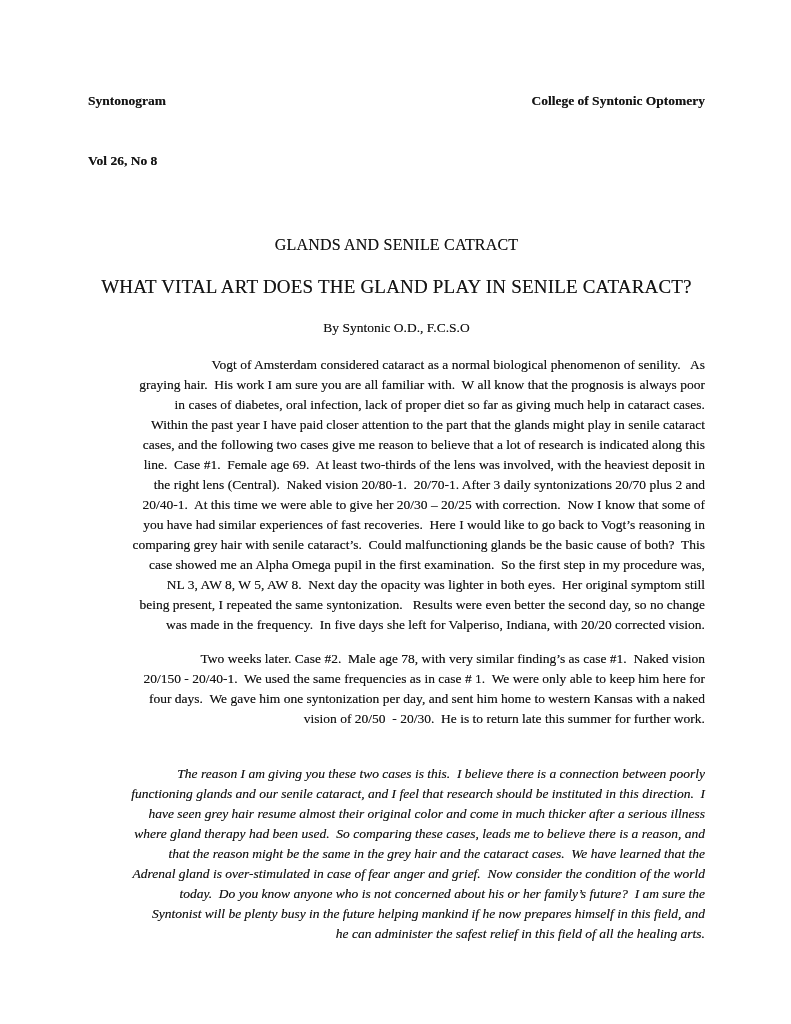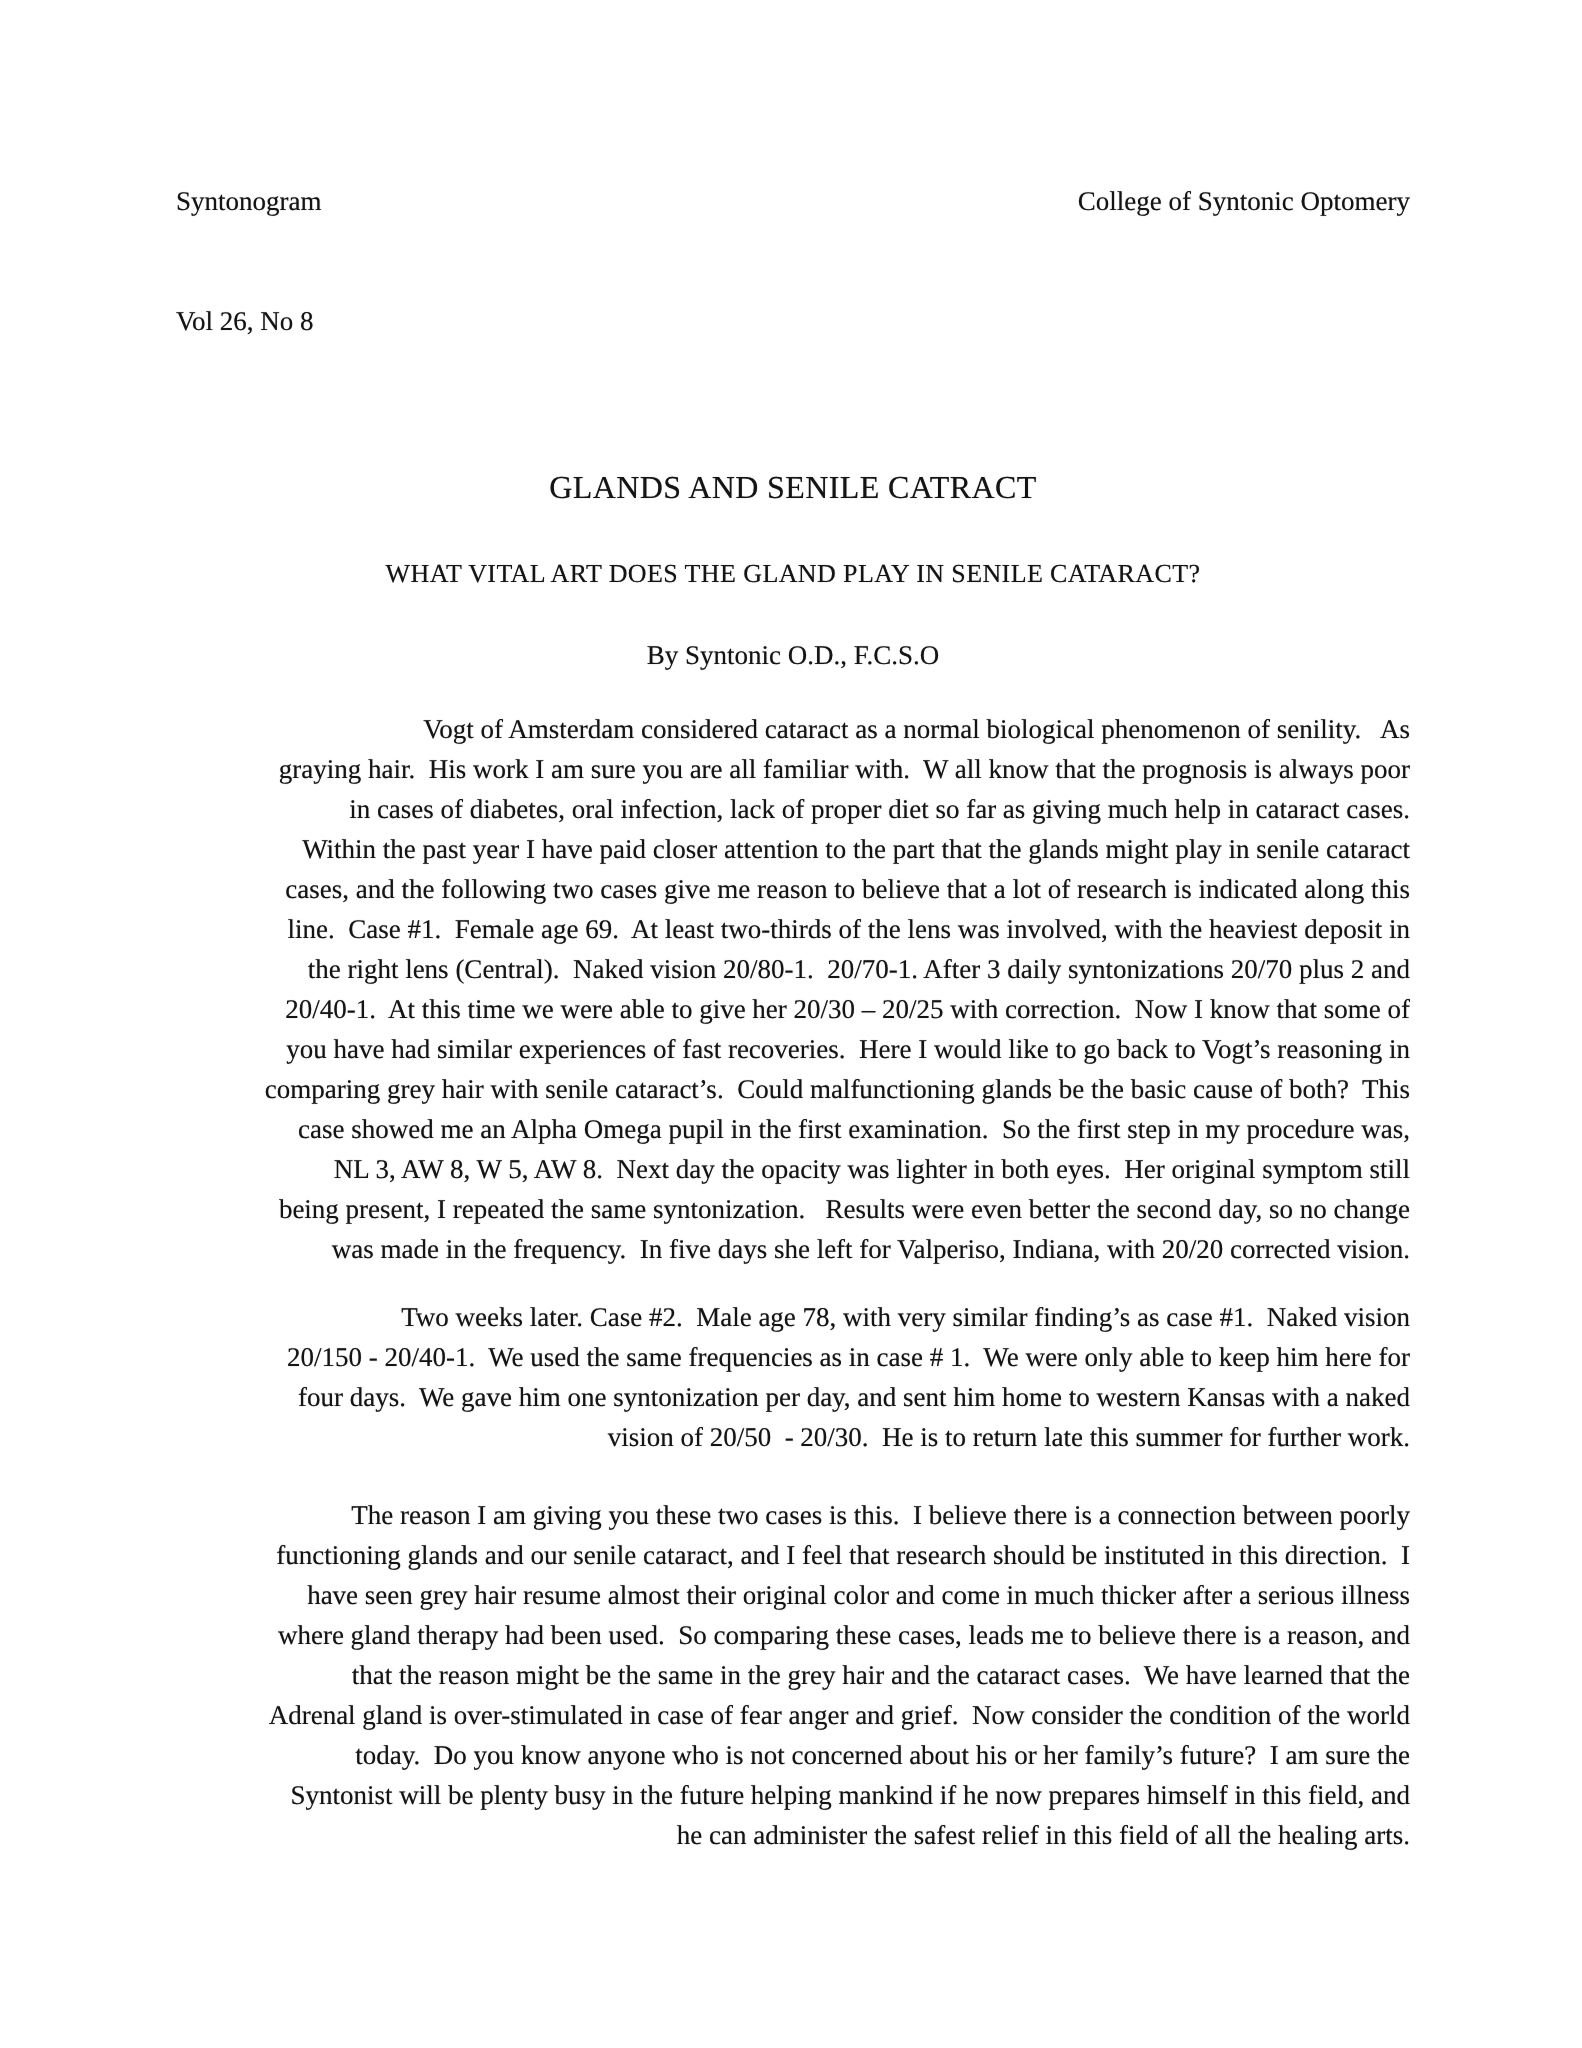--- a/index.html
+++ b/index.html
@@ -21,48 +21,49 @@
     text-shadow: 0 0 0.45px rgba(20,20,20,0.55);
     overflow: hidden;
   }
   .masthead {
     display: flex;
     justify-content: space-between;
     align-items: flex-start;
   }
   .masthead-left, .masthead-right {
     white-space: pre;
+    font-weight: bold;
   }
   .article-title {
     margin: 24px 0 0 0;
     font-size: 16px;
     font-weight: 400;
     text-align: center;
     letter-spacing: 0.2px;
   }
   .article-subtitle {
     margin: 22px 0 0 0;
-    font-size: 13px;
+    font-size: 19px;
     font-weight: 400;
     text-align: center;
     letter-spacing: 0.2px;
   }
   .byline {
     margin-top: 21px;
     text-align: center;
   }
   .body-para {
     margin: 0;
     white-space: pre;
     text-indent: 46px;
     text-align: right;
   }
   .para-1 { margin-top: 17px; }
   .para-2 { margin-top: 14px; text-indent: 40px; }
-  .para-3 { margin-top: 19px; }
+  .para-3 { margin-top: 35px; font-style: italic; }
 </style>
 </head>
 <body>
 
 <div class="page">
 
   <header class="masthead">
     <div class="masthead-left">
       <div>Syntonogram</div>
       <div>Vol 26, No 8</div>

